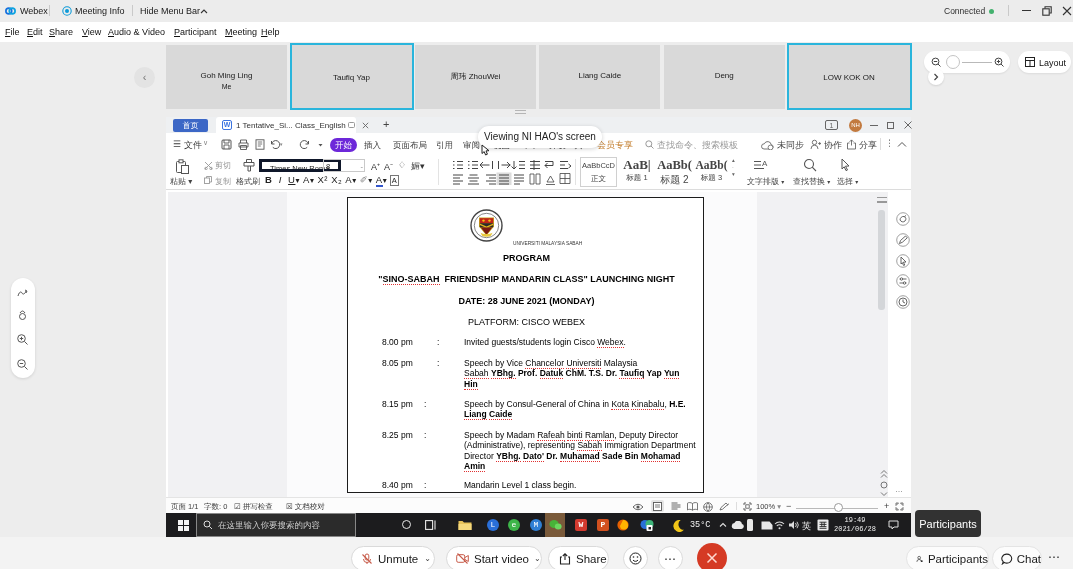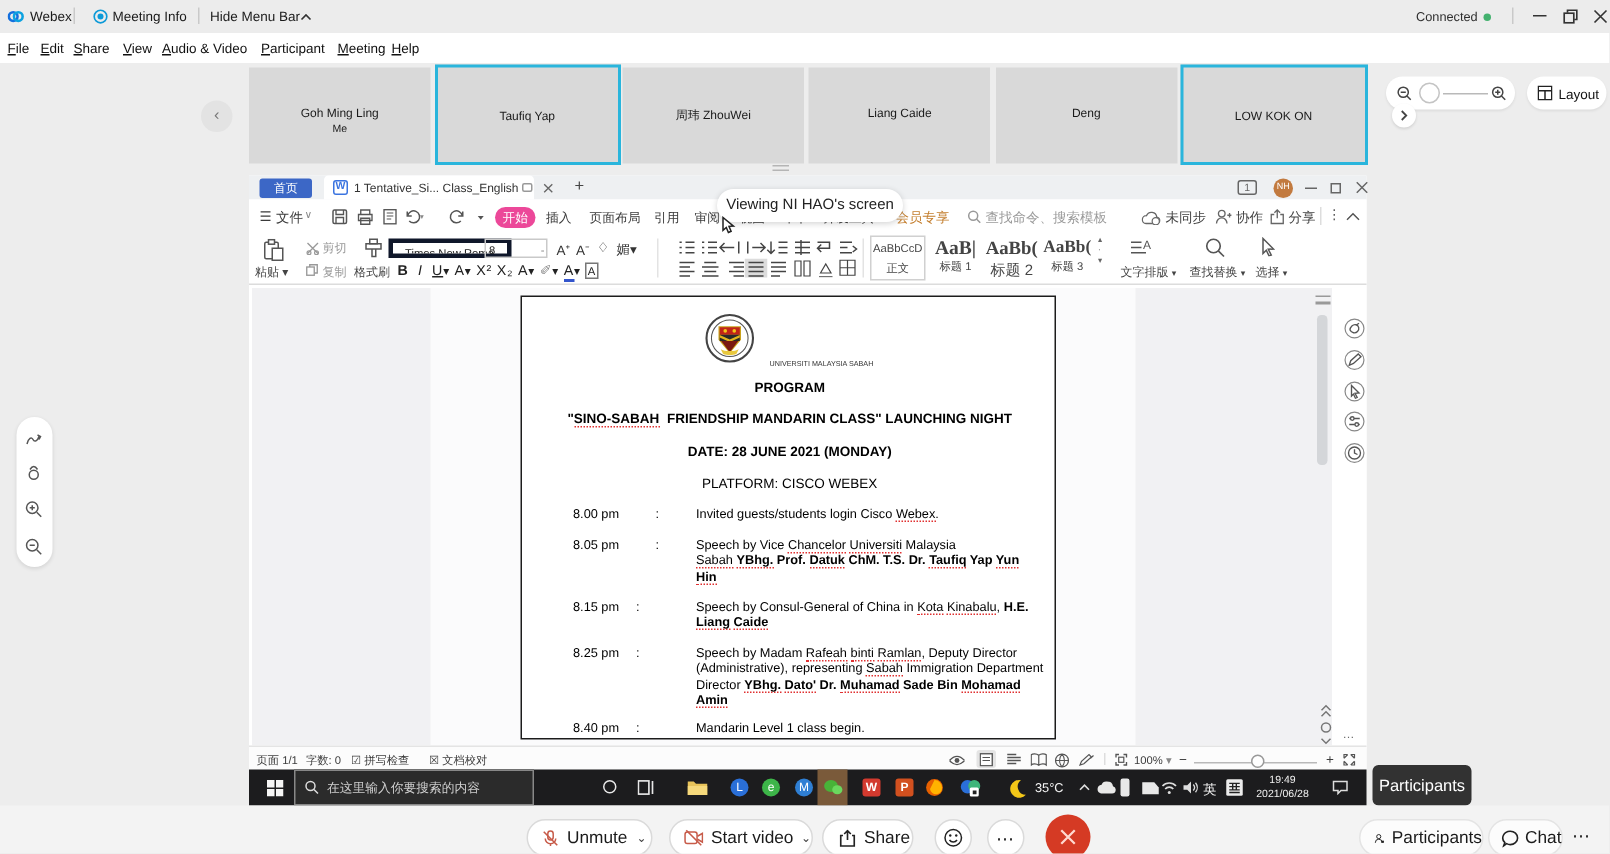--- a/index.html
+++ b/index.html
@@ -23,21 +23,21 @@
 #tabbar { left:0; top:0; width:745px; height:16px; background:#eef0f2; }
 #menurow { left:0; top:16px; width:745px; height:22px; background:#fff; color:#3a3a3a; }
 #ribbon { left:0; top:38px; width:745px; height:35px; background:#fff; border-bottom:1px solid #dcdcdc; color:#444; }
 #canvas { left:2px; top:75px; width:720px; height:305px; background:#f1f1f3; overflow:hidden; }
 #whiteband { left:119px; top:0; width:470px; height:307px; background:#fbfbfc; }
 #page { left:179px; top:5px; width:357px; height:296px; background:#fff; border:1px solid #1c1c1c; font-size:8.5px; color:#000; }
 #statusbar { left:0; top:380px; width:745px; height:16px; background:#fcfcfc; border-top:1px solid #e4e4e4; font-size:7.5px; color:#3c3c3c; }
 
 .rsq { border-bottom:1px dotted #e03131; }
 
-#taskbar { left:166px; top:513px; width:745px; height:24px; background:#1c1c1e; color:#eee; }
+#taskbar { left:166px; top:513px; width:745px; height:24px; background:#1c1c1e; color:#eee;font-family:Liberation Mono, monospace; }
 
 #bottombar { left:0; top:537px; width:1073px; height:32px; background:#f3f3f3; }
 .pill { position:absolute; top:546px; height:25px; background:#fff; border:1px solid #dadada; border-radius:13px; color:#1a1a1a; font-size:11.5px; display:flex; align-items:center; }
 .circ { position:absolute; top:546px; width:25px; height:25px; background:#fff; border:1px solid #dadada; border-radius:50%; display:flex; align-items:center; justify-content:center; }
 
 #ptt { left:915px; top:510px; width:66px; height:27px; background:#323232; border-radius:4px; color:#fff; font-size:11px; display:flex; align-items:center; justify-content:center; }
 
 #lefttools { left:11px; top:278px; width:24px; height:100px; background:#fff; border-radius:12px; box-shadow:0 1px 3px rgba(0,0,0,.12); }
 </style>
 </head>
@@ -191,21 +191,21 @@
     <svg class="abs" style="left:103px;top:6px" width="12" height="11" viewBox="0 0 12 11">
         <path d="M2.5 2 v3 h3 M2.8 4.8 a4 4 0 1 1 1 3.5" fill="none" stroke="#555" stroke-width="1"></path>
       </svg>
     <span class="abs" style="left:114px;top:8px;font-size:5px;color:#888">▾</span>
     <svg class="abs" style="left:133px;top:6px" width="12" height="11" viewBox="0 0 12 11">
         <path d="M9.5 2 v3 h-3 M9.2 4.8 a4 4 0 1 0 -1 3.5" fill="none" stroke="#555" stroke-width="1"></path>
       </svg>
     <svg class="abs" style="left:150px;top:7px" width="9" height="9" viewBox="0 0 9 9">
         <path d="M1 1.5 h7 M2.5 4 L4.5 6.5 L6.5 4 Z" fill="#555" stroke="none"></path>
       </svg>
-    <div class="abs" style="left:164px;top:5px;width:27px;height:14px;background:#ec4899;border-radius:7px;color:#fff;font-size:8.5px;text-align:center;line-height:14px">开始</div>
+    <div class="abs" style="left:164px;top:5px;width:27px;height:14px;background:#6d28d9;border-radius:7px;color:#fff;font-size:8.5px;text-align:center;line-height:14px">开始</div>
     <span class="abs" style="left:198px;top:7px;font-size:8.5px">插入</span>
     <span class="abs" style="left:227px;top:7px;font-size:8.5px">页面布局</span>
     <span class="abs" style="left:270px;top:7px;font-size:8.5px">引用</span>
     <span class="abs" style="left:297px;top:7px;font-size:8.5px">审阅</span>
     <span class="abs" style="left:327px;top:7px;font-size:8.5px">视图</span>
     <span class="abs" style="left:356px;top:7px;font-size:8.5px">章节</span>
     <span class="abs" style="left:383px;top:7px;font-size:8.5px">开发工具</span>
     <span class="abs" style="left:431px;top:6px;font-size:9px;color:#c47f2f">会员专享</span>
     <svg class="abs" style="left:479px;top:7px" width="9" height="9" viewBox="0 0 9 9">
         <circle cx="3.8" cy="3.8" r="3" fill="none" stroke="#999" stroke-width="1"></circle>

